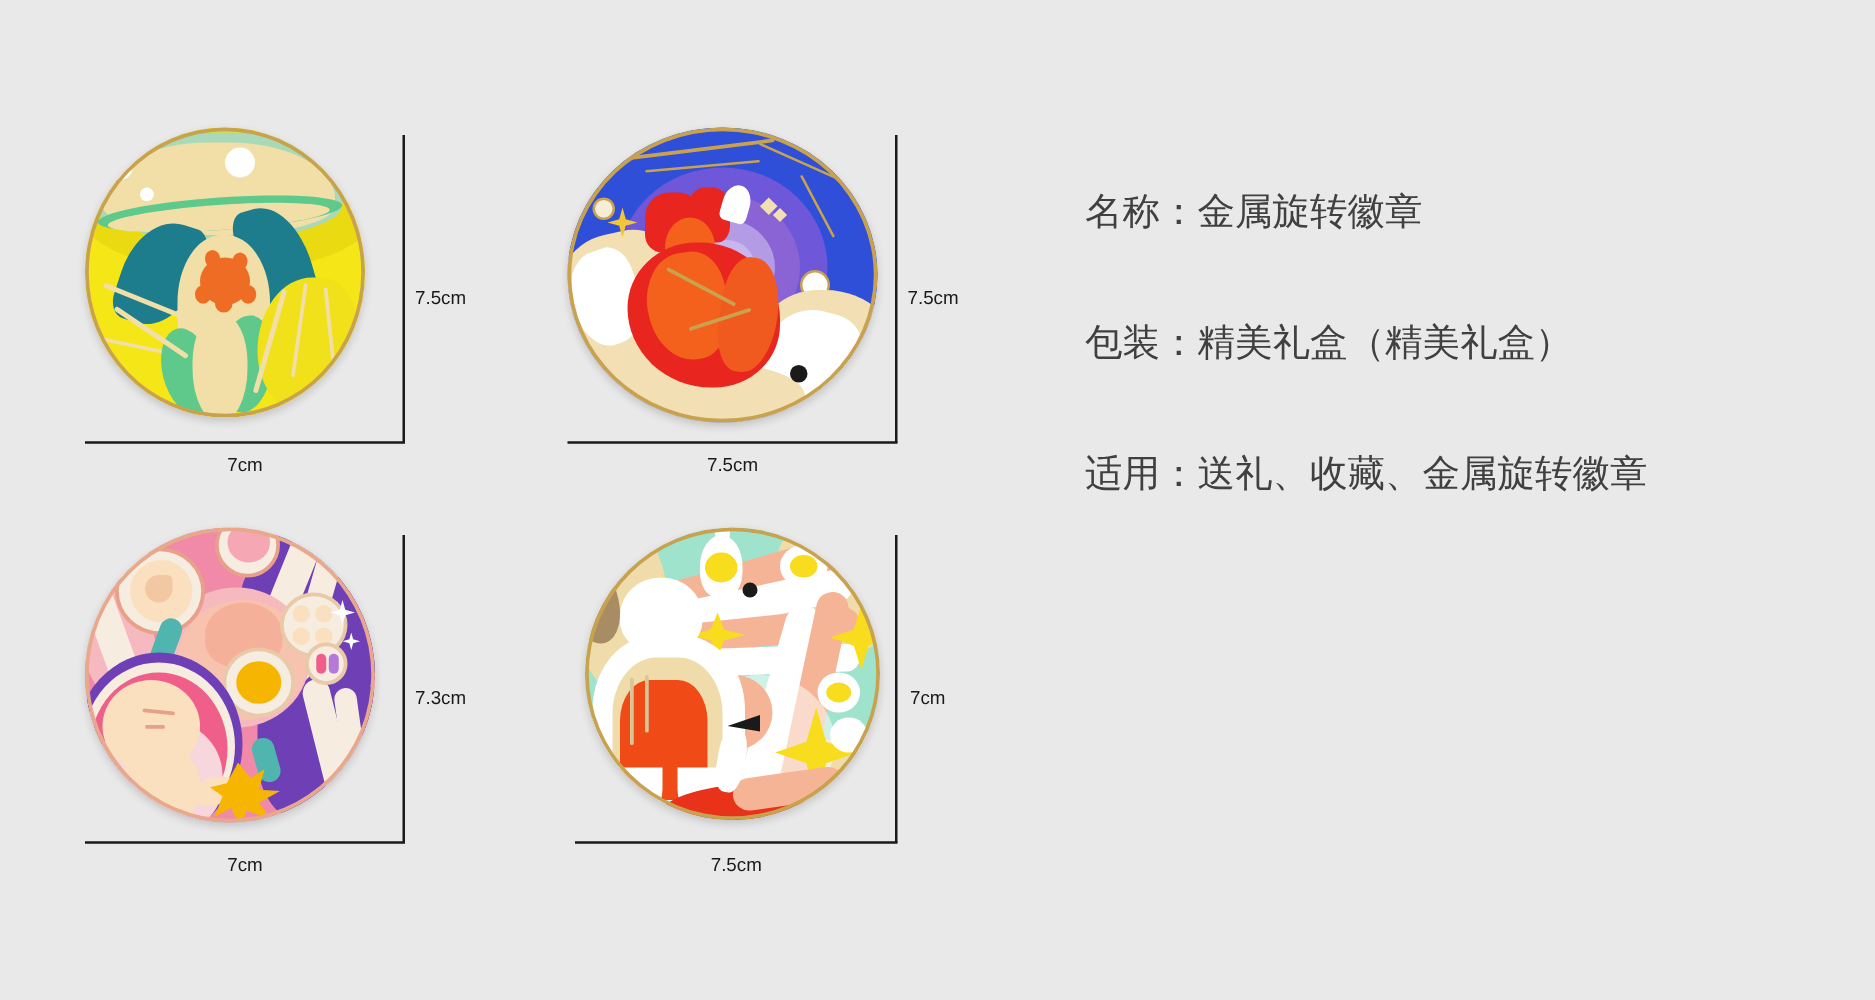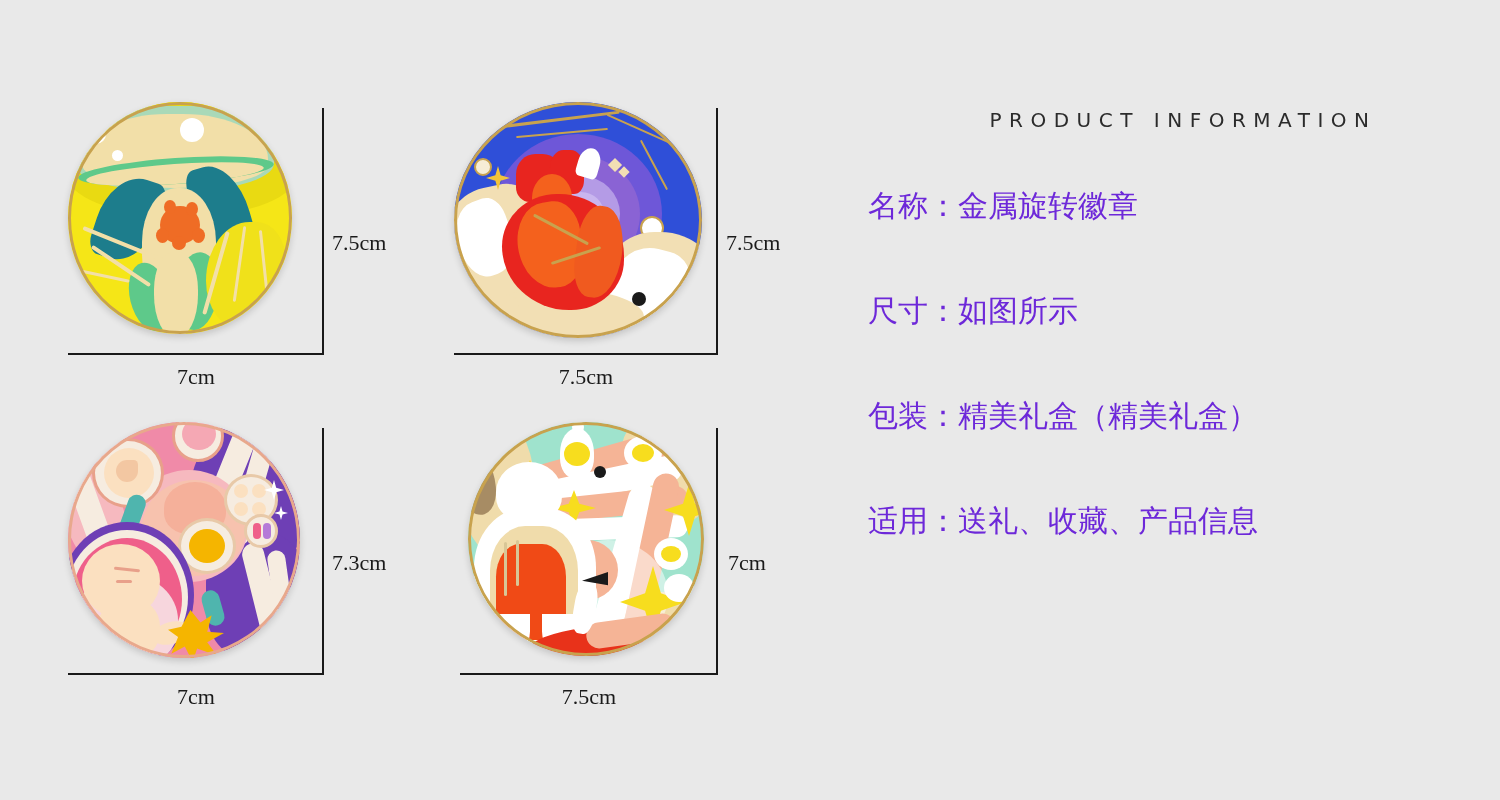--- a/index.html
+++ b/index.html
@@ -27,22 +27,22 @@
     border: 3px solid #c8a24e; pointer-events: none; z-index: 40;
   }
   .layer { position: absolute; }
 
   
   .bracket-v { position: absolute; width: 2px; background: #1a1a1a; }
   .bracket-h { position: absolute; height: 2px; background: #1a1a1a; }
   .dim-label {
     position: absolute;
     color: #1a1a1a;
-    font-size: 22px;
-    font-family: Liberation Serif, serif;
+    font-size: 15px;
+    font-family: Liberation Sans, sans-serif;
     white-space: nowrap;
   }
   .dim-w { text-align: center; }
 
   
   #info { position: absolute; left: 868px; top: 96px; width: 610px; }
   #title-zh {
     font-family: "DejaVu Serif", "Liberation Serif", serif;
     font-weight: 700;
     font-size: 72px;
@@ -57,21 +57,21 @@
     text-align: center;
     font-size: 20px;
     letter-spacing: 7.5px;
     color: #2b2b2b;
     font-family: "DejaVu Sans", "Liberation Sans", sans-serif;
     margin-left: 20px;
   }
   #spec-list { margin-top: 48px; }
   .spec-row {
     font-size: 30px;
-    color: #6d28d9;
+    color: #404040;
     line-height: 1;
     height: 52px;
     display: flex;
     align-items: center;
     white-space: nowrap;
     font-family: "DejaVu Sans", "Liberation Sans", sans-serif;
     margin-bottom: 53px;
   }
   .spec-row:last-child { margin-bottom: 0; }
 </style>
@@ -270,23 +270,21 @@
 
       <div class="bracket-v" style="left:272px; top:14px; height:246px;"></div>
       <div class="bracket-h" style="left:16px; top:259px; width:258px;"></div>
       <div class="dim-label" style="left:284px; top:136px;">7cm</div>
       <div class="dim-label dim-w" style="left:16px; top:270px; width:258px;">7.5cm</div>
     </div>
 
   </div>
 
   <div id="info">
-    <div id="title-en">PRODUCT INFORMATION</div>
 
     <div id="spec-list">
       <div class="spec-row">名称：金属旋转徽章</div>
-      <div class="spec-row">尺寸：如图所示</div>
       <div class="spec-row">包装：精美礼盒（精美礼盒）</div>
-      <div class="spec-row">适用：送礼、收藏、产品信息</div>
+      <div class="spec-row">适用：送礼、收藏、金属旋转徽章</div>
     </div>
   </div>
 
 </div>
 
 </body></html>

